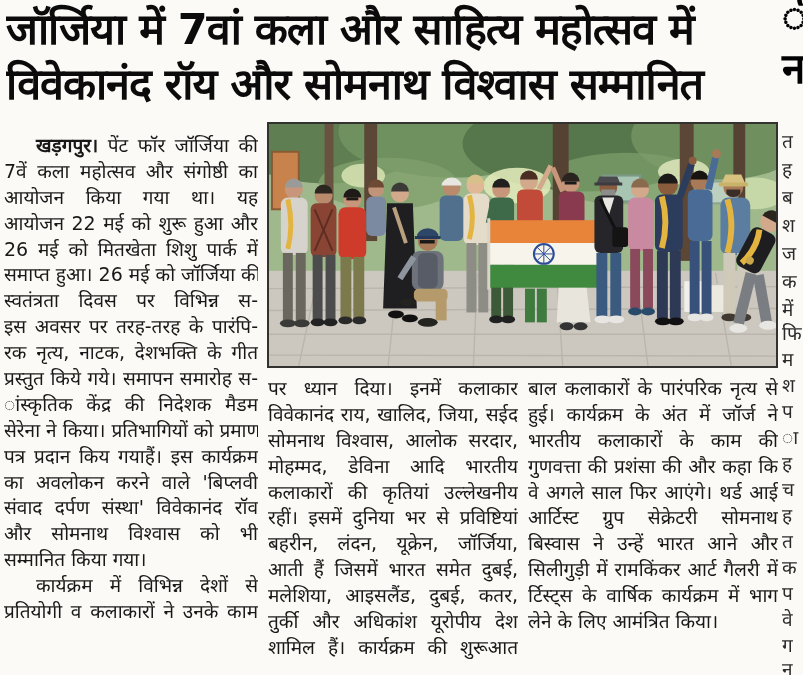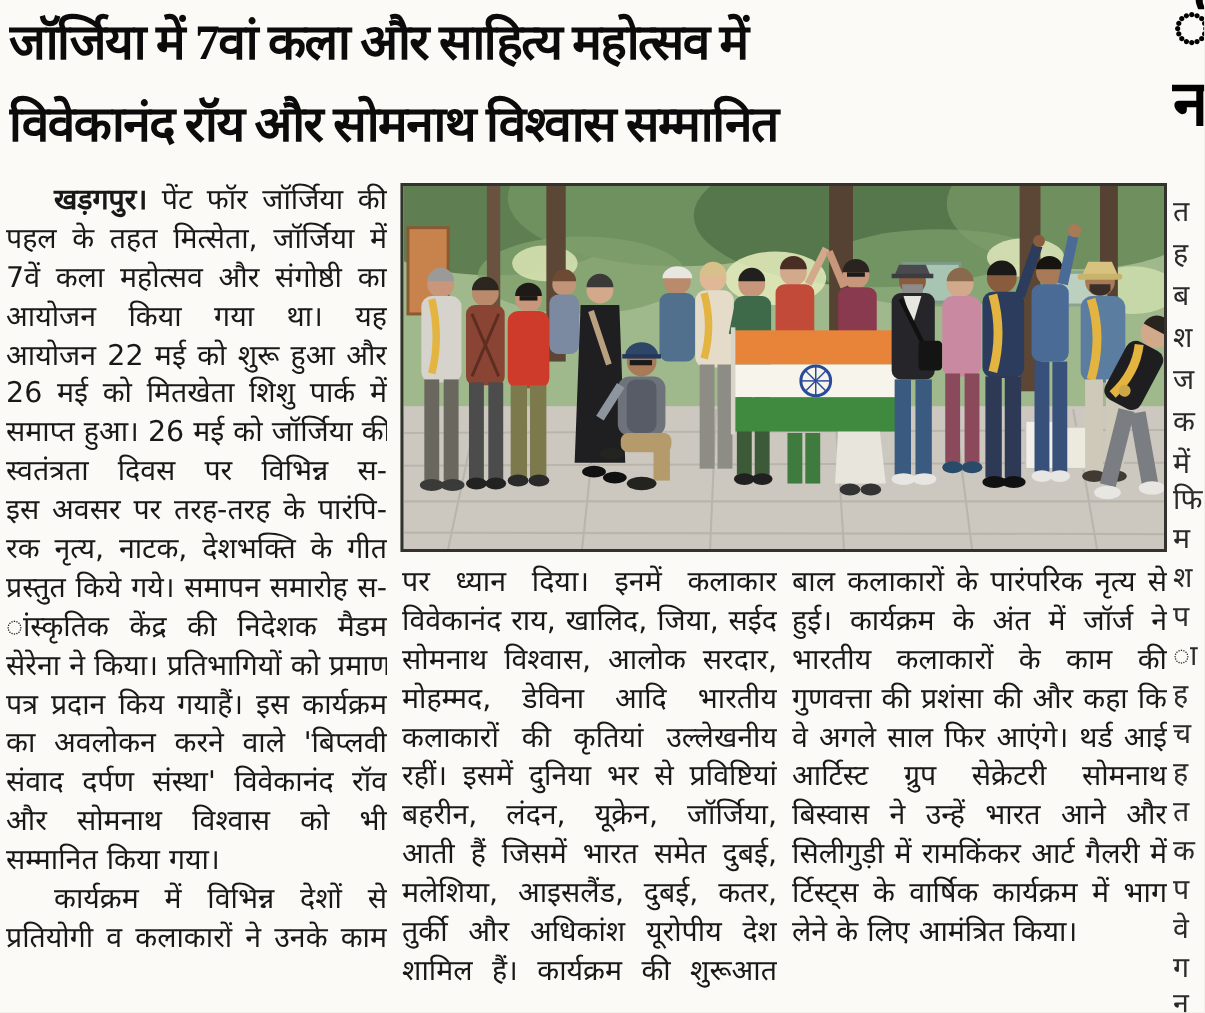--- a/index.html
+++ b/index.html
@@ -5,26 +5,26 @@
   * { margin:0; padding:0; box-sizing:border-box; }
   html,body { background:#e9e7e1; }
   .page {
     position:relative; width:803px; height:675px; margin:0 auto;
     background:#fbfaf6; overflow:hidden; color:#161616;
     font-family:"DejaVu Sans","Liberation Sans",sans-serif;
   }
   
   .headline { position:absolute; left:6px; top:2px; width:774px; color:#0b0b0b; }
   .headline .hl {
-    font-size:33px; line-height:55px; font-weight:800; letter-spacing:-1px;
-    white-space:nowrap; overflow:hidden;font-family:Liberation Serif, serif;
+    font-size:43px; line-height:55px; font-weight:800; letter-spacing:-1px;
+    white-space:nowrap; overflow:hidden;
   }
   
   .col { position:absolute; top:121px; font-size:19px; }
-  .col-left  { left:4px;   width:254px; }
+  .col-left  { left:4px;   width:254px;margin-top:12px; }
   .col-mid   { left:268px; top:376px; width:250px; }
   .col-right { left:528px; top:376px; width:250px; }
   .bodyline {
     position:relative; width:100%; height:25.9px; line-height:25.9px;
     text-align:justify; text-align-last:justify; overflow:hidden;
     white-space:nowrap; color:#181818;
   }
   .bodyline b { font-weight:700; }
   .bodyline.indent { text-indent:32px; }
   .bodyline.end { text-align-last:left; }
@@ -50,21 +50,20 @@
 
 <div class="page">
 
   <div class="headline">
     <div class="hl">जॉर्जिया में 7वां कला और साहित्य महोत्सव में</div>
     <div class="hl">विवेकानंद रॉय और सोमनाथ विश्वास सम्मानित</div>
   </div>
 
   <div class="col col-left">
       <div class="bodyline indent"><b>खड़गपुर।</b> पेंट फॉर जॉर्जिया की</div>
-      <div class="bodyline">पहल के तहत मित्सेता, जॉर्जिया में</div>
       <div class="bodyline">7वें कला महोत्सव और संगोष्ठी का</div>
       <div class="bodyline">आयोजन किया गया था। यह</div>
       <div class="bodyline">आयोजन 22 मई को शुरू हुआ और</div>
       <div class="bodyline">26 मई को मितखेता शिशु पार्क में</div>
       <div class="bodyline">समाप्त हुआ। 26 मई को जॉर्जिया की</div>
       <div class="bodyline">स्वतंत्रता दिवस पर विभिन्न स-</div>
       <div class="bodyline">इस अवसर पर तरह-तरह के पारंपि-</div>
       <div class="bodyline">रक नृत्य, नाटक, देशभक्ति के गीत</div>
       <div class="bodyline">प्रस्तुत किये गये। समापन समारोह स-</div>
       <div class="bodyline">ांस्कृतिक केंद्र की निदेशक मैडम</div>

